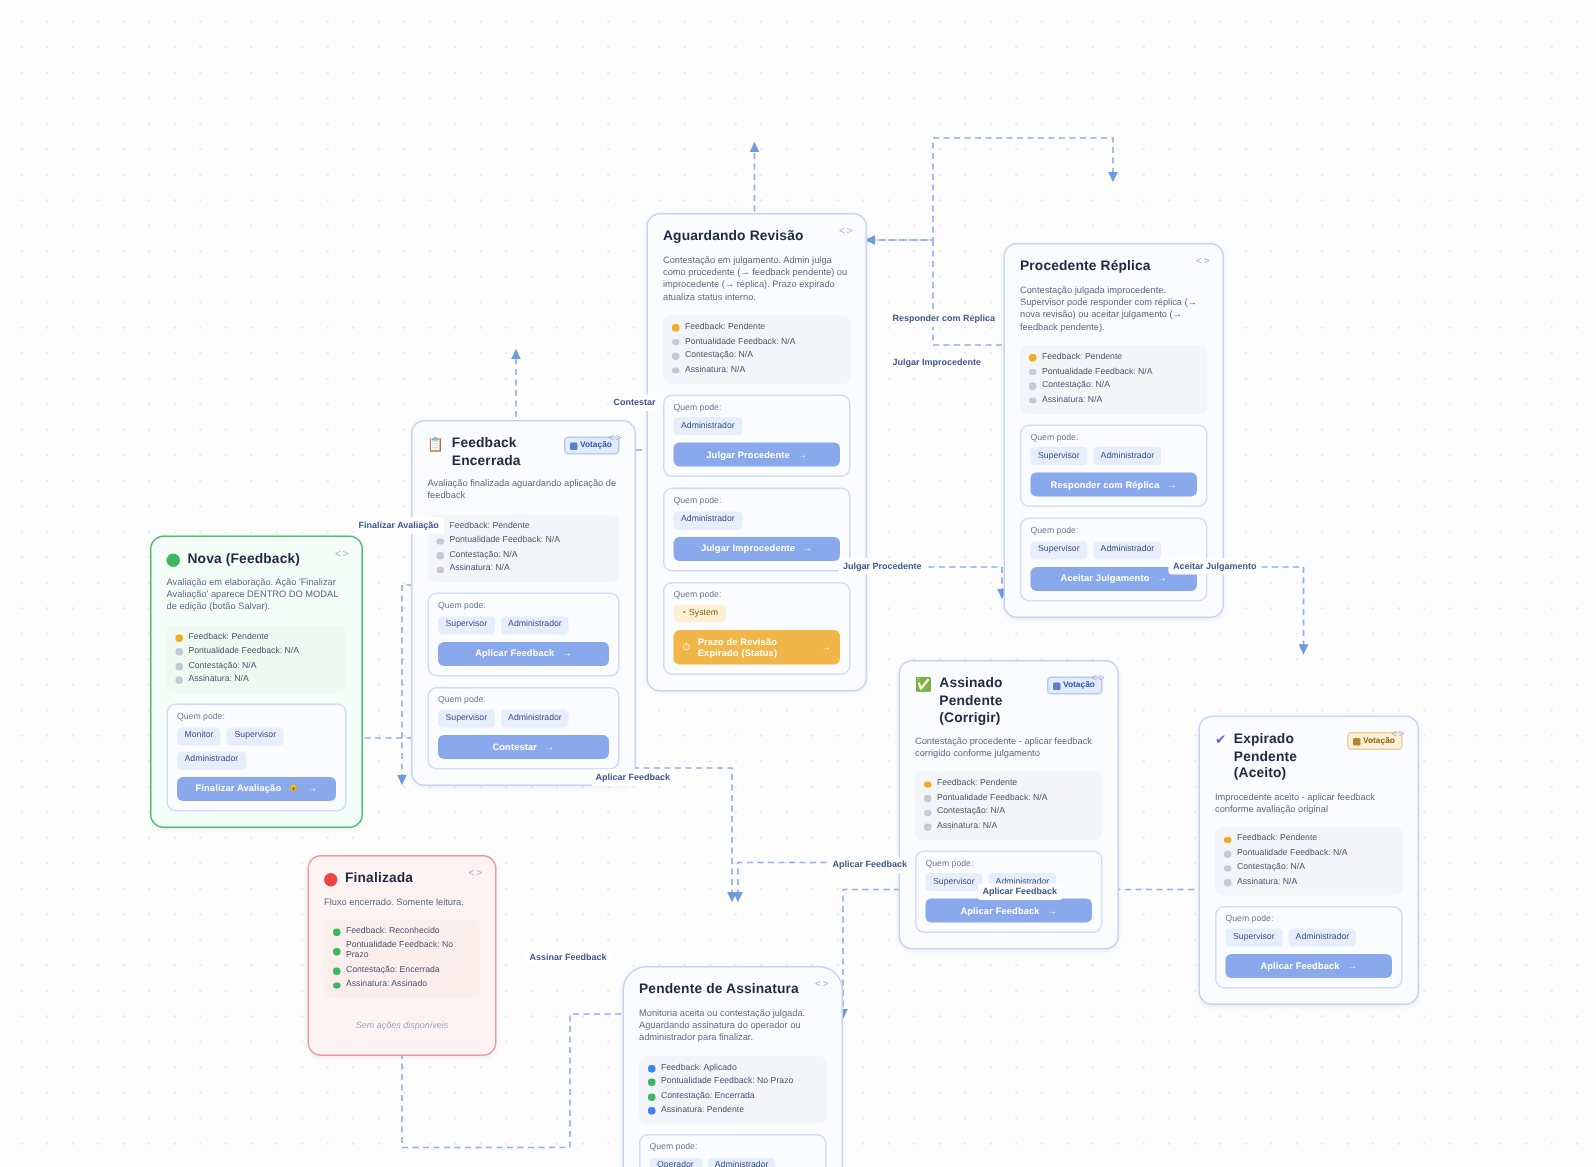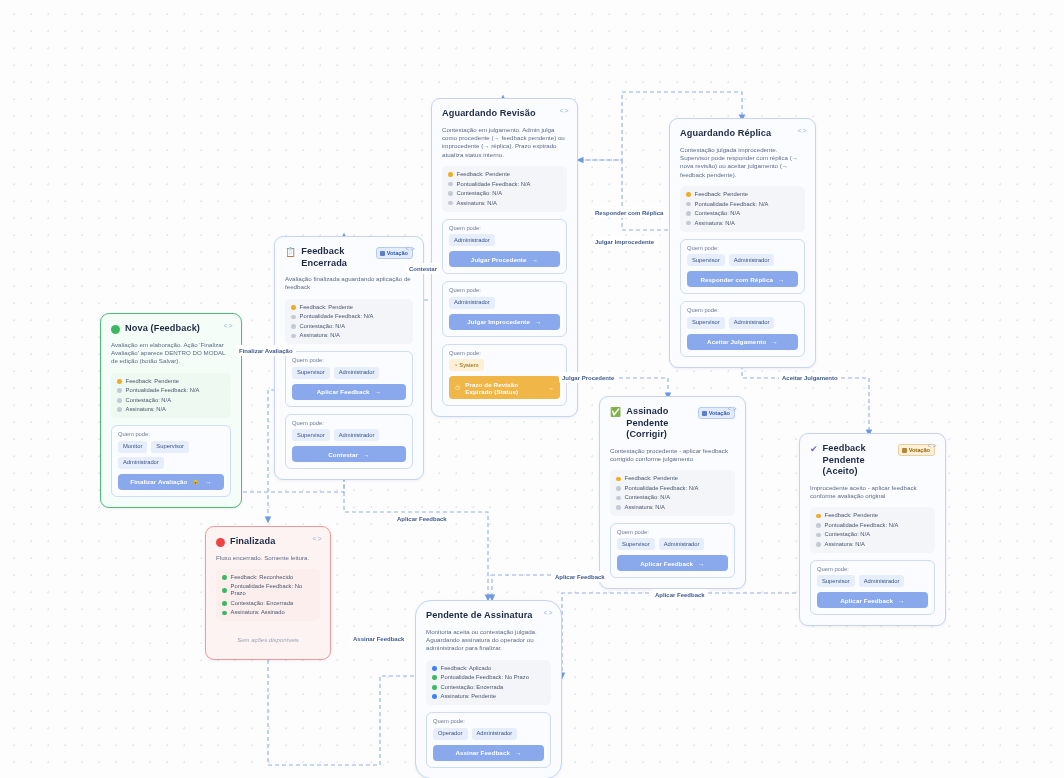--- a/index.html
+++ b/index.html
@@ -19,20 +19,21 @@
   }
   #edges { position: absolute; inset: 0; width: 1064px; height: 778px; }
 
   .node {
     position: absolute;
     border-radius: 9px;
     border: 1.3px solid #b9cdf5;
     background: #fbfcff;
     box-shadow: 0 1px 3px rgba(40,60,110,.07);
     padding: 9px 10px 10px 10px;
+    margin-top: 44px;
   }
   .node.green  { border-color: #4cbe72; background: #f4fdf7; }
   .node.red    { border-color: #ef9a9a; background: #fdf3f3; }
   .node.plain  { border-color: #c4d4f2; background: #fbfcff; }
 
   .n-head { display: flex; align-items: flex-start; gap: 5px; position: relative; }
   .n-bullet {
     width: 9px; height: 9px; border-radius: 50%;
     flex: 0 0 9px; margin-top: 2px;
   }
@@ -288,21 +289,21 @@
       <div class="btn amber">
         <span class="clock">⏱</span>
         <span>Prazo de Revisão Expirado (Status)</span>
         <span class="arrow">→</span>
       </div>
     </div>
   </div>
 
   <div class="node plain" style="left:669px; top:118px; width:147px;">
     <div class="n-head">
-      <span class="n-title">Aguardando Réplica</span>
+      <span class="n-title">Procedente Réplica</span>
       <span class="n-code">&lt; &gt;</span>
     </div>
     <div class="n-desc">Contestação julgada improcedente. Supervisor pode responder com réplica (→ nova revisão) ou aceitar julgamento (→ feedback pendente).</div>
     <div class="n-status">
       <div class="st">
           <span class="dot" style="background:#f0ad22"></span>
           <span class="lbl">Feedback: Pendente</span>
         </div>
       <div class="st">
           <span class="dot" style="background:#c3cad6"></span>
@@ -379,21 +380,21 @@
       <div class="btn">
         <span>Aplicar Feedback</span>
         <span class="arrow">→</span>
       </div>
     </div>
   </div>
 
   <div class="node plain" style="left:799px; top:433px; width:147px;">
     <div class="n-head">
       <span class="n-glyph" style="color:#7c5ce0">✔</span>
-      <span class="n-title">Feedback Pendente (Aceito)</span>
+      <span class="n-title">Expirado Pendente (Aceito)</span>
       <span class="n-badge amber">
           <i></i>
           <span>Votação</span>
         </span>
       <span class="n-code">&lt; &gt;</span>
     </div>
     <div class="n-desc">Improcedente aceito - aplicar feedback conforme avaliação original</div>
     <div class="n-status">
       <div class="st">
           <span class="dot" style="background:#f0ad22"></span>

